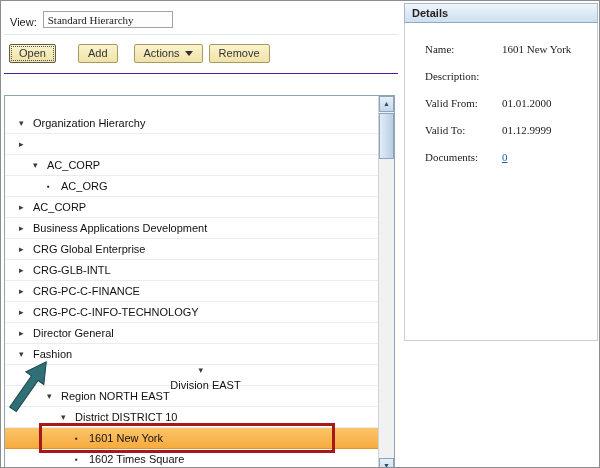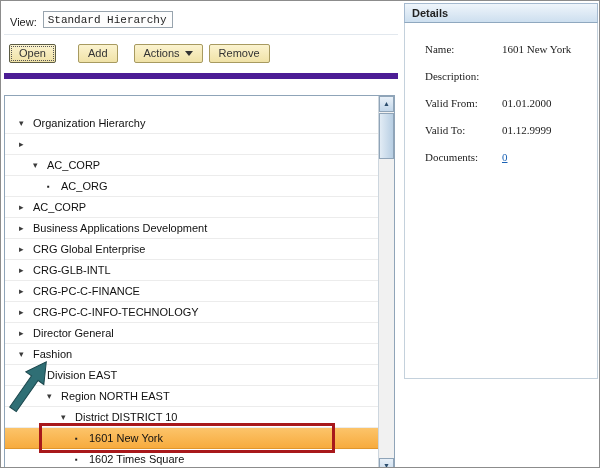--- a/index.html
+++ b/index.html
@@ -22,26 +22,26 @@
   
   .org-panel { position: absolute; left: 3px; top: 3px; width: 394px; height: 465px; }
 
   .view-row {
     display: flex; align-items: flex-end; gap: 6px;
     padding: 7px 4px 6px 6px; font-size: 11px; color: #222;
     border-bottom: 1px solid #e2e8ee;
   }
   .view-input {
     width: 130px; height: 17px; border: 1px solid #98a4ae; background: #fdfdfd;
-    font-family: Liberation Mono, monospace; font-size: 11px; padding: 1px 4px; color: #222;
+    font-family: Liberation Serif, serif; font-size: 11px; padding: 1px 4px; color: #222;
   }
 
   .toolbar {
     display: flex; 
-    padding: 9px 4px 10px 5px; border-bottom: 6px solid #4c1d95;
+    padding: 9px 4px 10px 5px; border-bottom: 1px solid #4c1d95;
   }
   .btn {
     font-family: "Liberation Sans", sans-serif; font-size: 11px; color: #333;
     background: linear-gradient(#fbf3cf, #f0e2a7);
     border: 1px solid #a79a60; border-radius: 2px;
     padding: 2px 9px 3px; cursor: pointer; white-space: nowrap;
   }
   .btn-open { border-color: #5c5c44; outline: 1px dotted #555; outline-offset: -3px; }
   .btn-add { margin-left: 22px; }
   .btn-remove { margin-left: 6px; }
@@ -91,21 +91,21 @@
   .scroll-up { top: 0; }
   .scroll-down { bottom: 0; }
   .scroll-thumb {
     position: absolute; left: 0; top: 17px; width: 15px; height: 46px;
     background: linear-gradient(90deg, #e2ecf5, #b7cee3);
     border: 1px solid #8fa4b8; cursor: pointer;
   }
 
   
   .details-panel {
-    position: absolute; left: 403px; top: 3px; width: 194px; height: 375px;
+    position: absolute; left: 403px; top: 3px; width: 194px; height: 337px;
     background: #fff; border: 1px solid #c4d1dc; border-top: none;
   }
   .details-panel .panel-header { margin: -1px -1px 0 -1px; }
   .details-body { padding: 20px 6px 0 20px; font-family: Liberation Serif, serif; }
   .field-row { display: flex; font-size: 11px; color: #222; margin-bottom: 15px; }
   .field-label { width: 77px; flex: 0 0 77px; }
   .field-value { white-space: nowrap; }
   .field-value.link { color: #1a62b5; text-decoration: underline; cursor: pointer; }
 
   
@@ -184,21 +184,21 @@
           <span class="node-label">CRG-PC-C-INFO-TECHNOLOGY</span>
         </div>
         <div class="tree-row" style="padding-left: 14px;">
           <span class="node-icon collapsed">▸</span>
           <span class="node-label">Director General</span>
         </div>
         <div class="tree-row" style="padding-left: 14px;">
           <span class="node-icon expanded">▾</span>
           <span class="node-label">Fashion</span>
         </div>
-        <div class="tree-row" style="padding-left: 28px;">
+        <div class="tree-row" style="padding-left: 28px; flex-direction: column;">
           <span class="node-icon expanded">▾</span>
           <span class="node-label">Division EAST</span>
         </div>
         <div class="tree-row" style="padding-left: 42px;">
           <span class="node-icon expanded">▾</span>
           <span class="node-label">Region NORTH EAST</span>
         </div>
         <div class="tree-row" style="padding-left: 56px;">
           <span class="node-icon expanded">▾</span>
           <span class="node-label">District DISTRICT 10</span>

